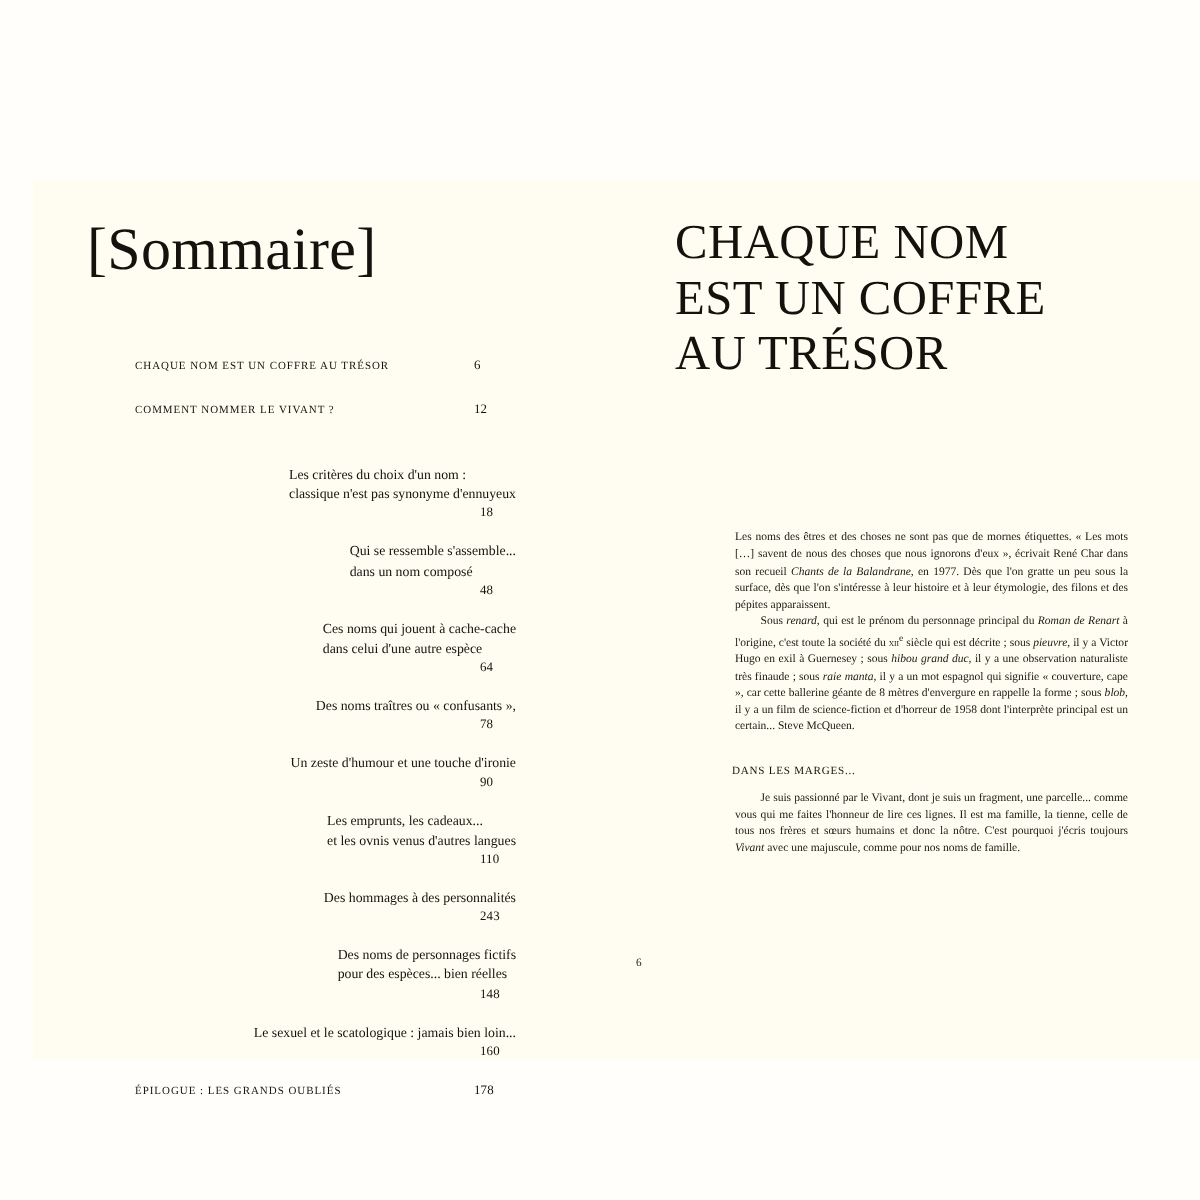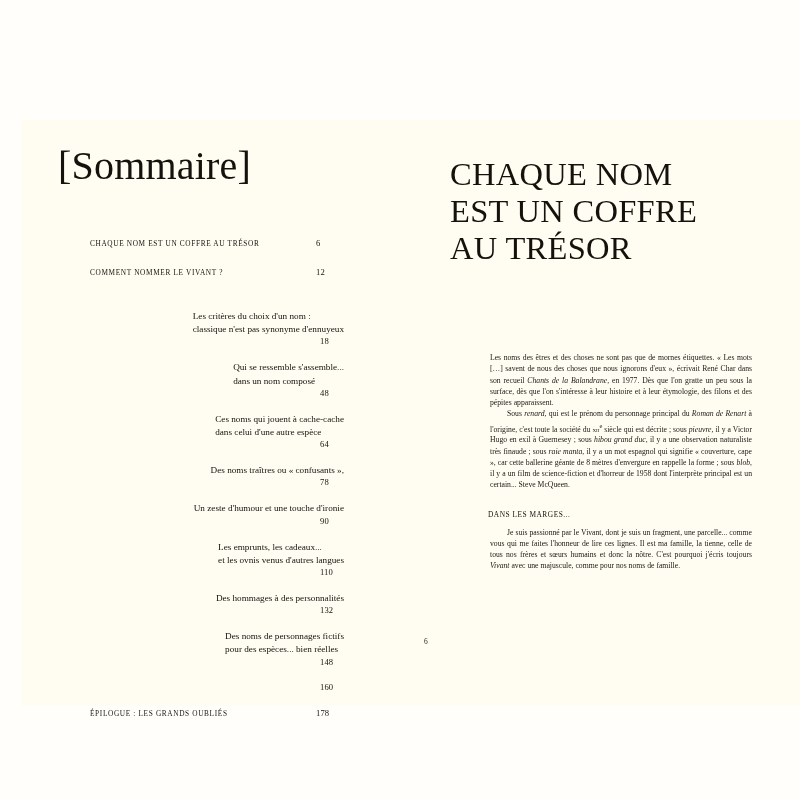--- a/index.html
+++ b/index.html
@@ -113,21 +113,21 @@
     font-size: 7.3px;
     letter-spacing: 0.65px;
     text-transform: uppercase;
   }
   .toc-row.epilogue .toc-page { margin-left: 6px; }
 
   
   .chapter-title {
     position: absolute;
     left: 28px;
-    top: 36px;
+    top: 24px;
     width: 330px;
     font-size: 32.5px;
     line-height: 37px;
     letter-spacing: 0.3px;
     font-weight: 400;
     color: #15120d;
   }
   .chapter-title .tl { display: block; white-space: nowrap; }
 
   .body-col {
@@ -237,32 +237,35 @@
             <span>Les emprunts, les cadeaux...</span>
             <span class="l2">et les ovnis venus d'autres langues</span>
           </span>
           <span class="toc-page">110</span>
         </div>
 
         <div class="toc-row chapter">
           <span class="toc-label">
             <span>Des hommages à des personnalités</span>
           </span>
-          <span class="toc-page">132</span>
+          <span class="toc-page">243</span>
         </div>
 
         <div class="toc-row chapter">
           <span class="toc-label">
             <span>Des noms de personnages fictifs</span>
             <span class="l2">pour des espèces... bien réelles</span>
           </span>
           <span class="toc-page">148</span>
         </div>
 
         <div class="toc-row chapter">
+          <span class="toc-label">
+            <span>Le sexuel et le scatologique : jamais bien loin...</span>
+          </span>
           <span class="toc-page">160</span>
         </div>
 
         <div class="toc-row epilogue">
           <span class="toc-label">ÉPILOGUE : LES GRANDS OUBLIÉS</span>
           <span class="toc-page">178</span>
         </div>
 
       </div>
     </div>

